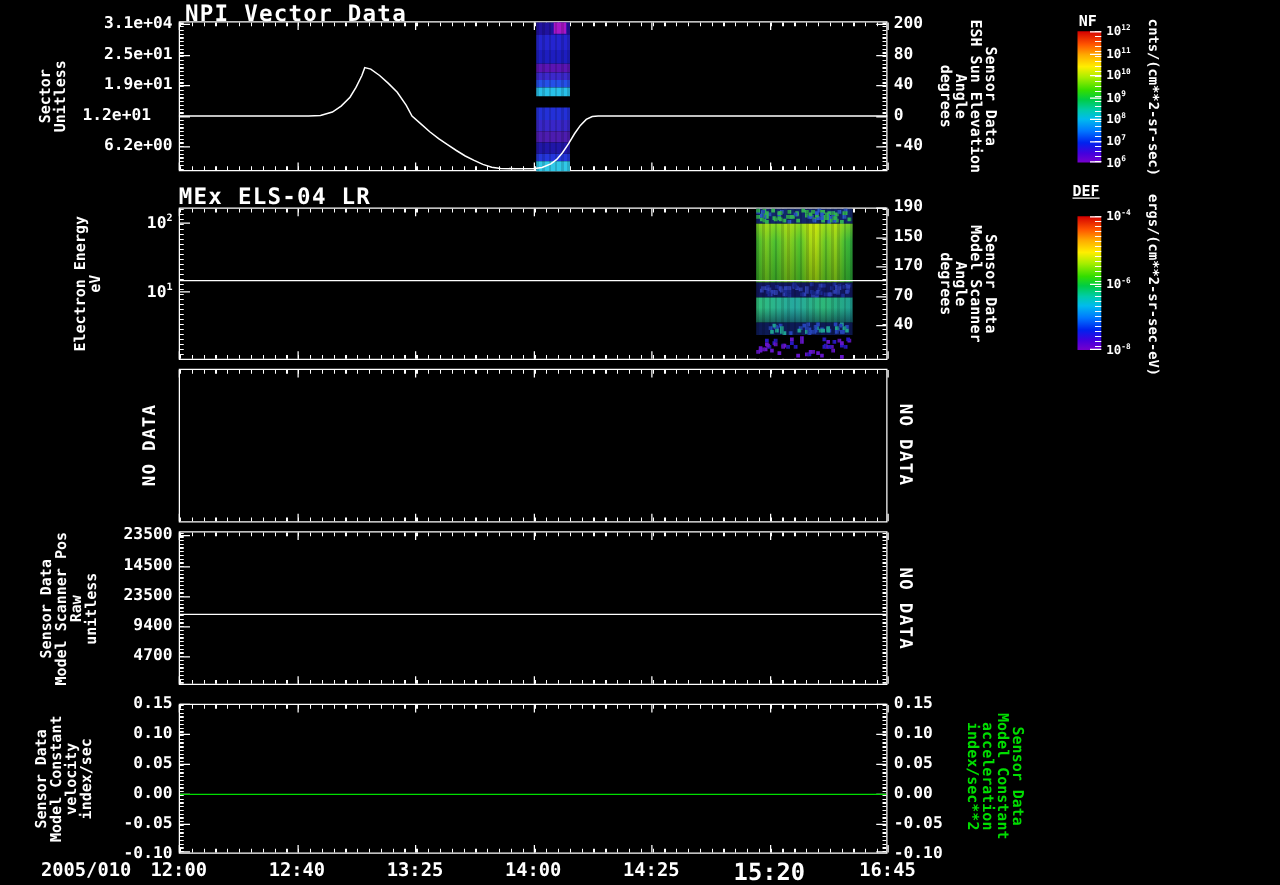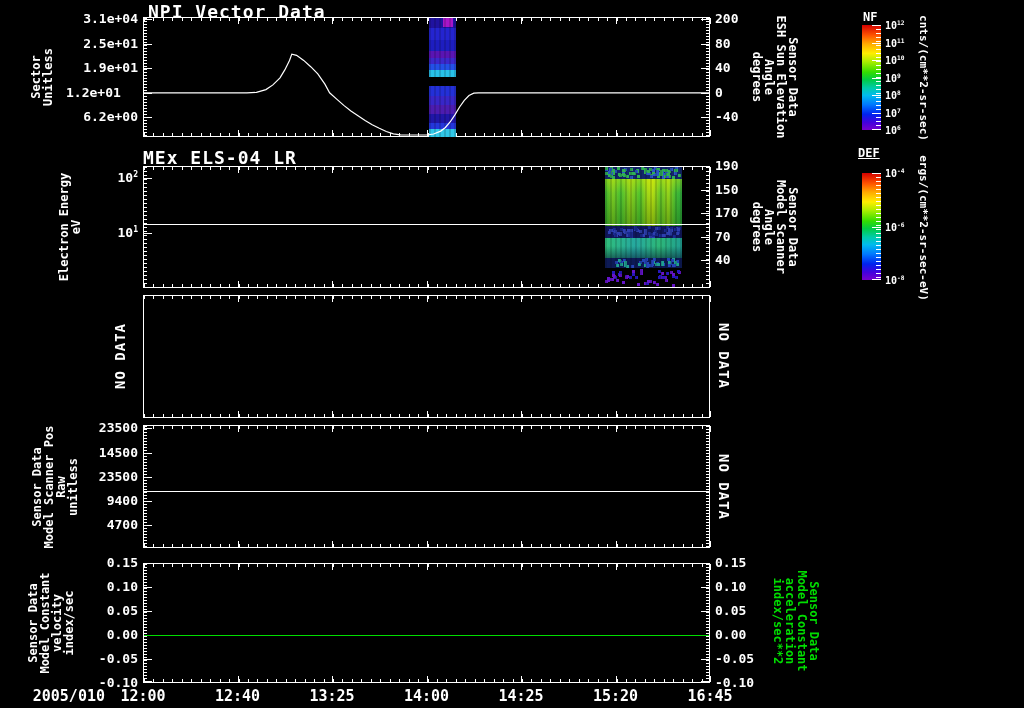--- a/index.html
+++ b/index.html
@@ -211,21 +211,21 @@
       <div style="position: absolute; left: 715px; top: 651px; width: 72px; text-align: left; font-size: 13px; font-weight: bold;">-0.05</div>
       <div style="position: absolute; left: 701px; top: 681px; width: 8px; height: 1px; background: rgb(255, 255, 255);"></div>
       <div style="position: absolute; left: 715px; top: 675px; width: 72px; text-align: left; font-size: 13px; font-weight: bold;">-0.10</div>
       <div style="position: absolute; left: 51px; top: 623px; transform: translate(-50%, -50%) rotate(-90deg); white-space: pre; text-align: center; color: rgb(255, 255, 255); font-size: 12px; line-height: 12px; font-weight: bold; letter-spacing: 0px;">Sensor Data<br>Model Constant<br>velocity<br>index/sec</div>
       <div style="position: absolute; left: 796px; top: 621px; transform: translate(-50%, -50%) rotate(90deg); white-space: pre; text-align: center; color: rgb(0, 221, 0); font-size: 12px; line-height: 12px; font-weight: bold; letter-spacing: 0px;">Sensor Data<br>Model Constant<br>acceleration<br>index/sec**2</div>
       <div style="position: absolute; left: 108px; top: 687px; width: 70px; text-align: center; font-size: 15px; font-weight: bold;">12:00</div>
       <div style="position: absolute; left: 202.5px; top: 687px; width: 70px; text-align: center; font-size: 15px; font-weight: bold;">12:40</div>
       <div style="position: absolute; left: 297px; top: 687px; width: 70px; text-align: center; font-size: 15px; font-weight: bold;">13:25</div>
       <div style="position: absolute; left: 391.5px; top: 687px; width: 70px; text-align: center; font-size: 15px; font-weight: bold;">14:00</div>
       <div style="position: absolute; left: 486px; top: 687px; width: 70px; text-align: center; font-size: 15px; font-weight: bold;">14:25</div>
-      <div style="position: absolute; left: 580.5px; top: 687px; width: 70px; text-align: center; font-size: 15px; font-weight: bold;">15:20</div>
+      <div style="position: absolute; left: 580.5px; top: 687px; width: 70px; text-align: center; font-size: 19px; font-weight: bold;">15:20</div>
       <div style="position: absolute; left: 675px; top: 687px; width: 70px; text-align: center; font-size: 15px; font-weight: bold;">16:45</div>
       <div style="position: absolute; left: 429px; top: 18px; width: 27px; height: 10px; background: rgb(32, 18, 160);"></div>
       <div style="position: absolute; left: 429px; top: 28px; width: 27px; height: 12px; background: rgb(36, 36, 208);"></div>
       <div style="position: absolute; left: 429px; top: 40px; width: 27px; height: 11px; background: rgb(29, 29, 192);"></div>
       <div style="position: absolute; left: 429px; top: 51px; width: 27px; height: 7px; background: rgb(90, 20, 180);"></div>
       <div style="position: absolute; left: 429px; top: 58px; width: 27px; height: 6px; background: rgb(60, 40, 204);"></div>
       <div style="position: absolute; left: 429px; top: 64px; width: 27px; height: 6px; background: rgb(36, 80, 232);"></div>
       <div style="position: absolute; left: 429px; top: 70px; width: 27px; height: 7px; background: rgb(40, 192, 232);"></div>
       <div style="position: absolute; left: 429px; top: 86px; width: 27px; height: 10px; background: rgb(35, 48, 216);"></div>
       <div style="position: absolute; left: 429px; top: 96px; width: 27px; height: 9px; background: rgb(56, 38, 200);"></div>

